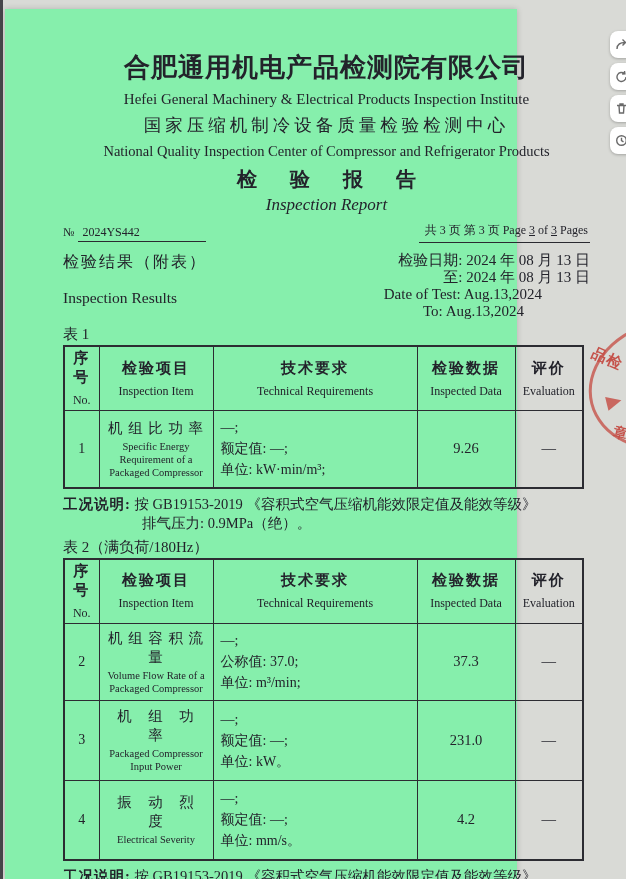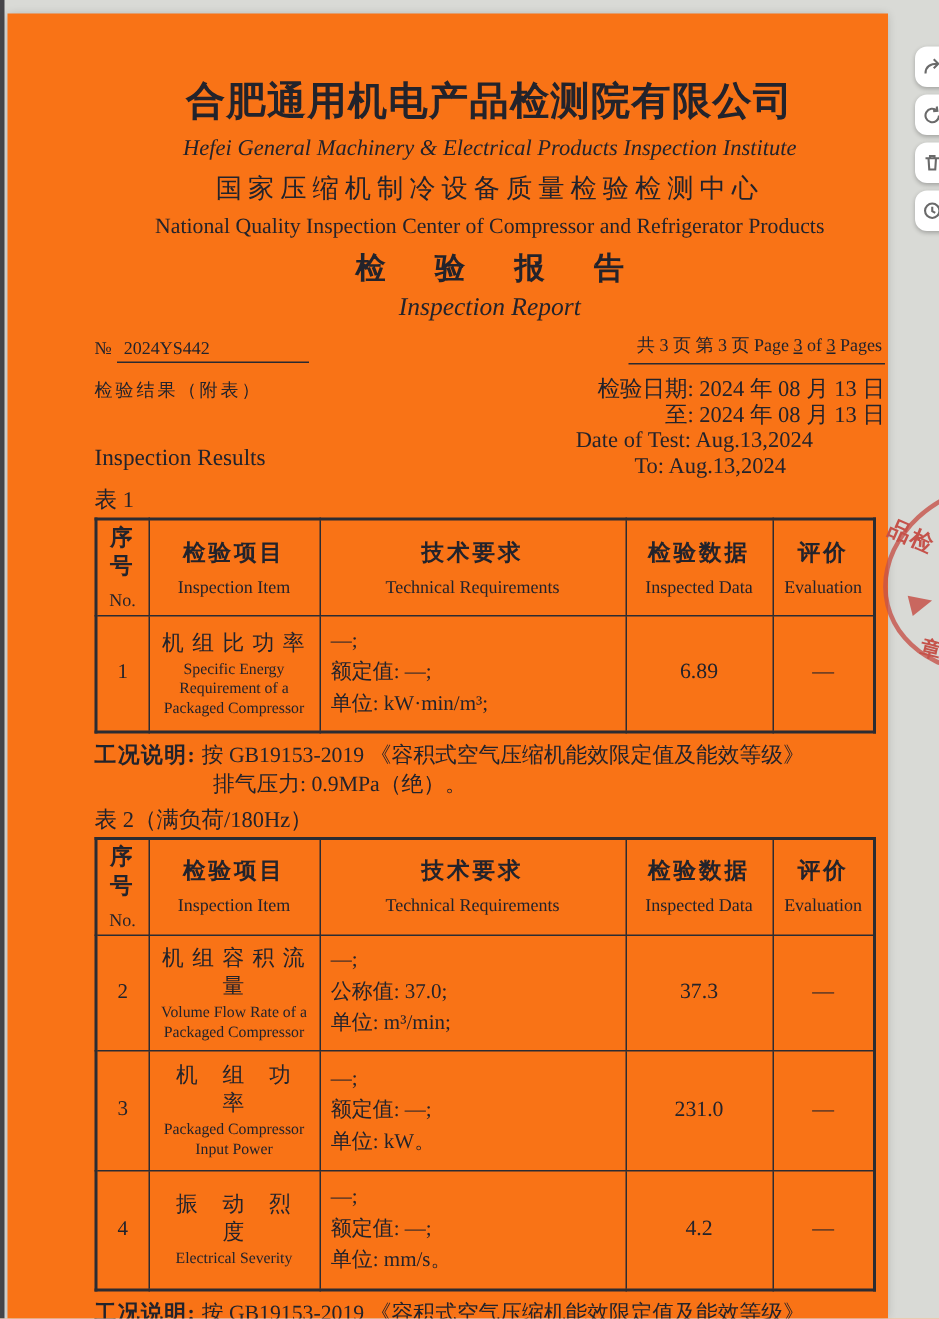--- a/index.html
+++ b/index.html
@@ -1,42 +1,42 @@
 <!DOCTYPE html>
 <html><head>
 <meta charset="utf-8">
 <style>
   * { margin:0; padding:0; box-sizing:border-box; }
   html,body { width:626px; height:879px; }
   body { font-family:"Liberation Serif","DejaVu Serif",serif; color:#23232b; }
   .screen { position:relative; width:626px; height:879px; background:#d9dad6; overflow:hidden; }
   .edge-line { position:absolute; left:0; top:0; width:3px; height:879px; background:#46464a; }
-  .page { position:absolute; left:5px; top:9px; width:587px; height:870px; background:#f97316; box-shadow:0 0 6px rgba(0,0,0,.18); }
+  .page { position:absolute; left:5px; top:9px; width:512px; height:870px; background:#86efac; box-shadow:0 0 6px rgba(0,0,0,.18); }
   .content { position:absolute; left:58px; top:0; width:527px; }
 
   
   .doc-header { text-align:center; }
   .org-cn { margin-top:42px; font-size:26px; font-weight:bold; letter-spacing:1px; line-height:34px; }
-  .org-en { margin-top:5px; font-size:15px; line-height:19px;font-style:italic; }
+  .org-en { margin-top:5px; font-size:15px; line-height:19px; }
   .center-cn { margin-top:5px; font-size:17.5px; letter-spacing:4px; line-height:23px; }
   .center-en { margin-top:5px; font-size:14.5px; line-height:19px; }
   .title-cn { margin-top:5px; font-size:20px; font-weight:bold; letter-spacing:14px; text-indent:14px; line-height:26px; }
   .title-en { margin-top:2px; font-size:17px; line-height:22px;font-style:italic; }
 
   
   .meta-row { display:flex; justify-content:space-between; align-items:center; margin-top:6px; font-size:12px; }
   .no-prefix { padding-right:4px; }
   .no-num { border-bottom:1.2px solid #2a2a30; padding:0 66px 2px 4px; }
   .pages-box { border-bottom:1.5px solid #2a2a30; padding:0 2px 3px 6px; }
   .pg-u { text-decoration:underline; }
 
   
   .results-row { display:flex; justify-content:space-between; margin-top:9px; }
-  .results-left .cn { font-size:12px; letter-spacing:2px; }
-  .results-left .en { margin-top:28px; font-size:15.5px; }
+  .results-left .cn { font-size:16px; letter-spacing:2px; }
+  .results-left .en { margin-top:16px; font-size:15.5px; }
   .dates-right { text-align:right; font-size:15px; line-height:17px; }
   .dates-right .en1 { margin-right:48px; }
   .dates-right .en2 { margin-right:66px; }
 
   .tbl-caption { margin-top:4px; font-size:15px; line-height:20px; }
 
   table { border-collapse:collapse; width:519px; margin-top:1px; border:2px solid #2c2c32; table-layout:fixed; }
   col.c-no { width:35px; } col.c-item { width:114px; } col.c-req { width:204px; } col.c-data { width:98px; } col.c-eval { width:68px; }
   th,td { border:1px solid #2c2c32; vertical-align:middle; }
   th { height:50px; font-weight:normal; padding:2px; }
@@ -151,21 +151,21 @@
           <td class="no-cell">1</td>
           <td class="item-cell">
                 <div class="item-cn">机 组 比 功 率</div>
                 <div class="item-en">Specific Energy Requirement of a Packaged Compressor</div>
               </td>
           <td class="req-cell">
             <div>—;</div>
             <div>额定值: —;</div>
             <div>单位: kW·min/m³;</div>
           </td>
-          <td class="data-cell">6.89</td>
+          <td class="data-cell">9.26</td>
           <td class="eval-cell">—</td>
         </tr>
       </tbody>
         </table>
 
       <div class="note">
         <div><span class="lbl">工况说明:</span> <span>按 GB19153-2019 《容积式空气压缩机能效限定值及能效等级》</span></div>
         <div class="l2">排气压力: 0.9MPa（绝）。</div>
       </div>
 

